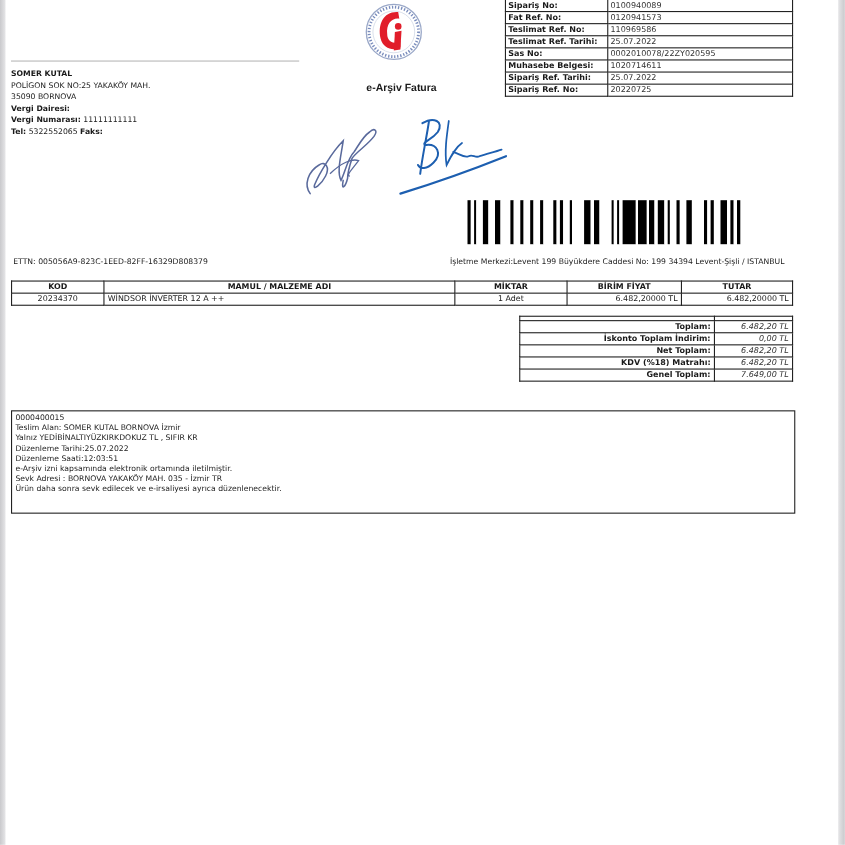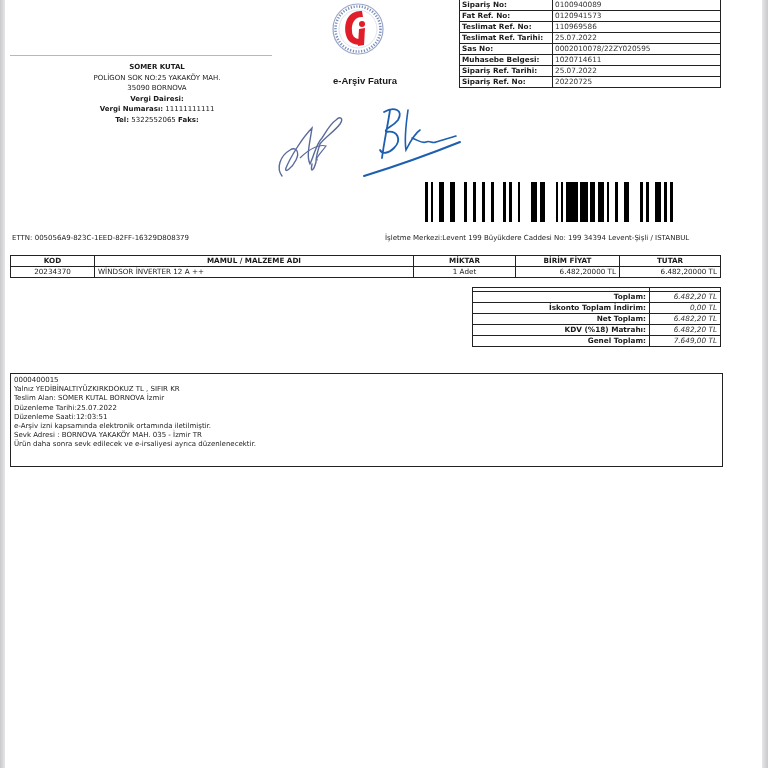--- a/index.html
+++ b/index.html
@@ -15,21 +15,21 @@
     background: linear-gradient(to right, #c9c9cc, #e6e6e8);
   }
   .edge-right {
     position: absolute; right: 0; top: 0; width: 6px; height: 768px;
     background: linear-gradient(to right, #e6e6e8, #c9c9cc);
   }
   .abs { position: absolute; }
 
   
   .top-rule { left: 10px; top: 55px; width: 262px; height: 1px; background: #b8b8b8; }
-  .seller { left: 26px; top: 62px; width: 262px; text-align: center; font-size: 7px; line-height: 10.5px; }
+  .seller { left: 10px; top: 62px; width: 262px; font-size: 7px; line-height: 10.5px; }
   .seller .b { font-weight: bold; }
 
   
   .logo { left: 331px; top: 2px; width: 54px; height: 54px; }
   .doc-title { left: 300px; top: 75px; width: 130px; text-align: center; font-size: 9.5px; font-weight: bold; font-family: "Liberation Sans", sans-serif; }
 
   
   table { border-collapse: collapse; }
   .ref-table { left: 459px; top: -1px; width: 262px; font-size: 7.3px; }
   .ref-table td { border: 1.5px solid #222; padding: 0 2px; height: 10px; line-height: 10px; white-space: nowrap; }
@@ -37,21 +37,21 @@
   .ref-table td.val { color: #333; margin-top: 36px; }
 
   
   .sig { left: 270px; top: 98px; width: 200px; height: 85px; }
 
   
   .barcode { left: 425px; top: 182px; width: 295px; height: 40px; display: flex; align-items: stretch; }
   .barcode span { display: block; background: #000; }
 
   .ettn { left: 12px; top: 234px; font-size: 7px; color: #222; }
-  .merkez { left: 385px; top: 234px; font-size: 7px; color: #222; white-space: nowrap; }
+  .merkez { left: 409px; top: 234px; font-size: 7px; color: #222; white-space: nowrap; }
 
   
   .items { left: 10px; top: 255px; width: 711px; font-size: 7.2px; }
   .items th, .items td { border: 1.3px solid #222; height: 10px; line-height: 10px; padding: 0 3px; white-space: nowrap; }
   .items th { font-weight: bold; text-align: center; }
   .items td.c { text-align: center; }
   .items td.r { text-align: right; }
 
   
   .totals { left: 472px; top: 287px; width: 249px; font-size: 7.3px; }
@@ -252,20 +252,20 @@
       </tr>
     <tr>
         <td class="lbl">Genel Toplam:</td>
         <td class="val">7.649,00 TL</td>
       </tr>
   </tbody>
 </table>
 
 <div class="abs notes">
   <div>0000400015</div>
+  <div>Teslim Alan: SOMER KUTAL BORNOVA İzmir</div>
   <div>Yalnız YEDİBİNALTIYÜZKIRKDOKUZ TL , SIFIR KR</div>
-  <div>Teslim Alan: SOMER KUTAL BORNOVA İzmir</div>
   <div>Düzenleme Tarihi:25.07.2022</div>
   <div>Düzenleme Saati:12:03:51</div>
   <div>e-Arşiv izni kapsamında elektronik ortamında iletilmiştir.</div>
   <div>Sevk Adresi : BORNOVA YAKAKÖY MAH. 035 - İzmir TR</div>
   <div>Ürün daha sonra sevk edilecek ve e-irsaliyesi ayrıca düzenlenecektir.</div>
 </div>
 
 </body></html>

